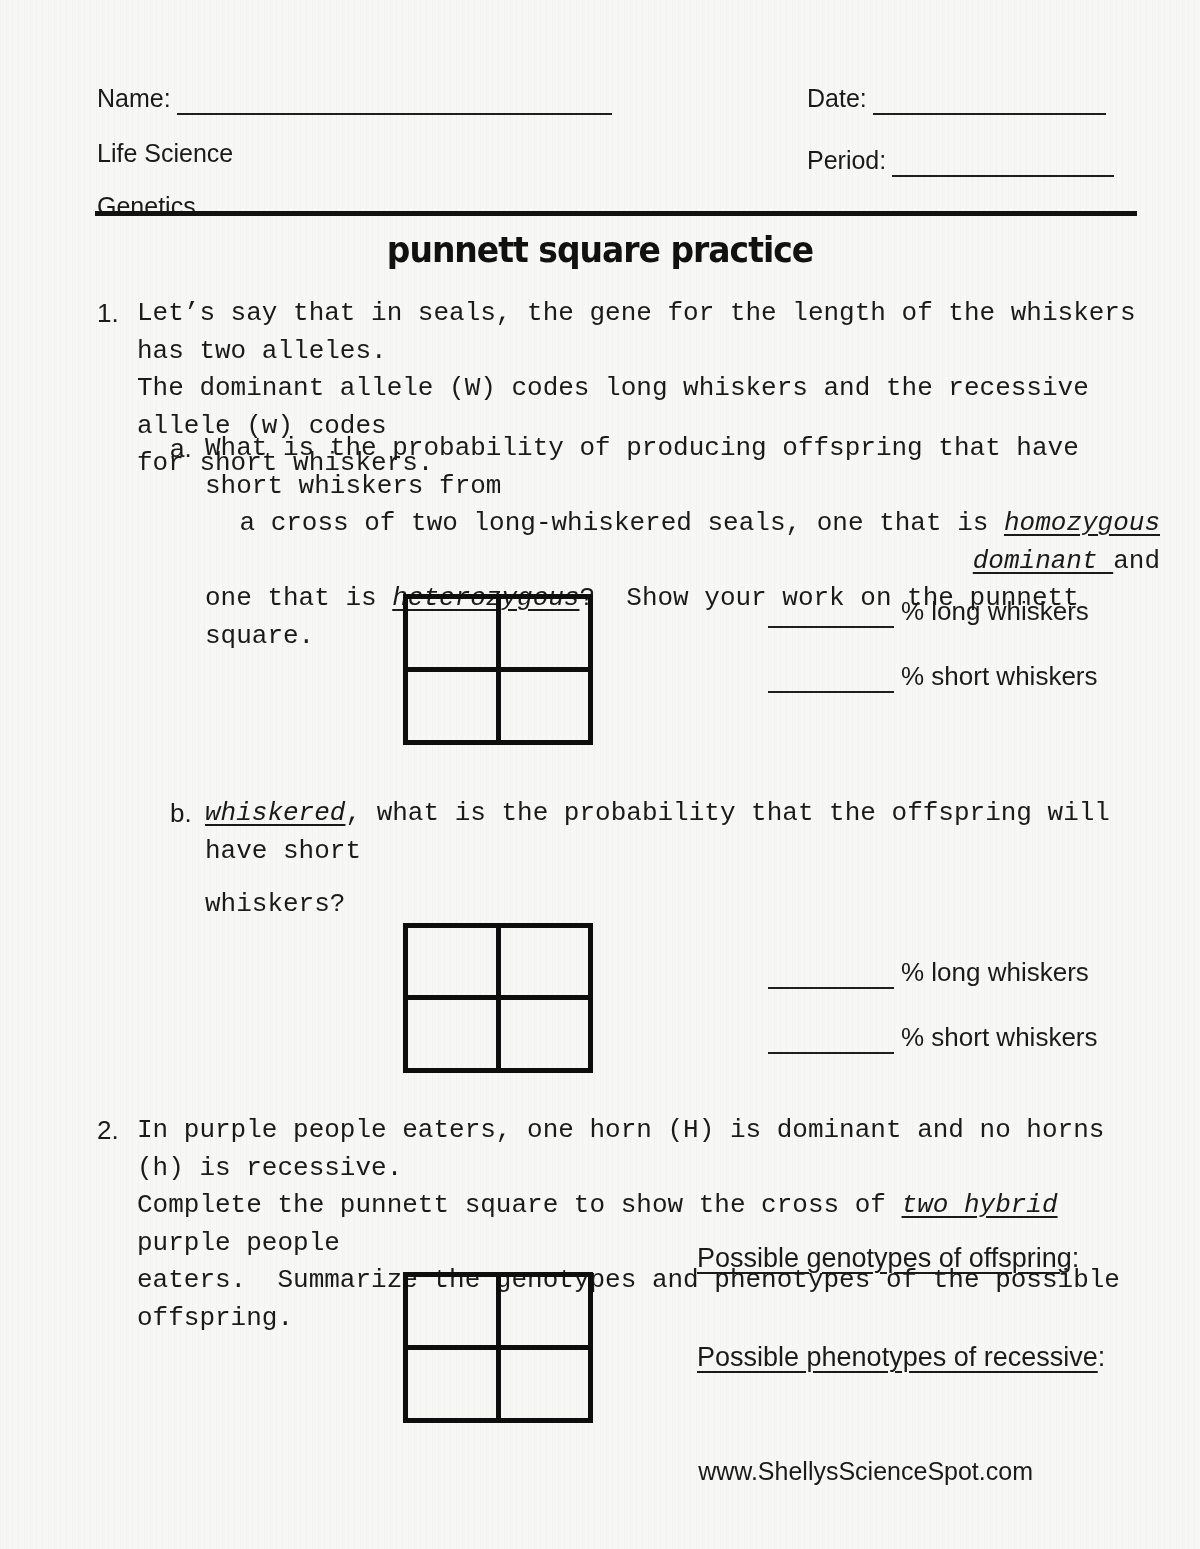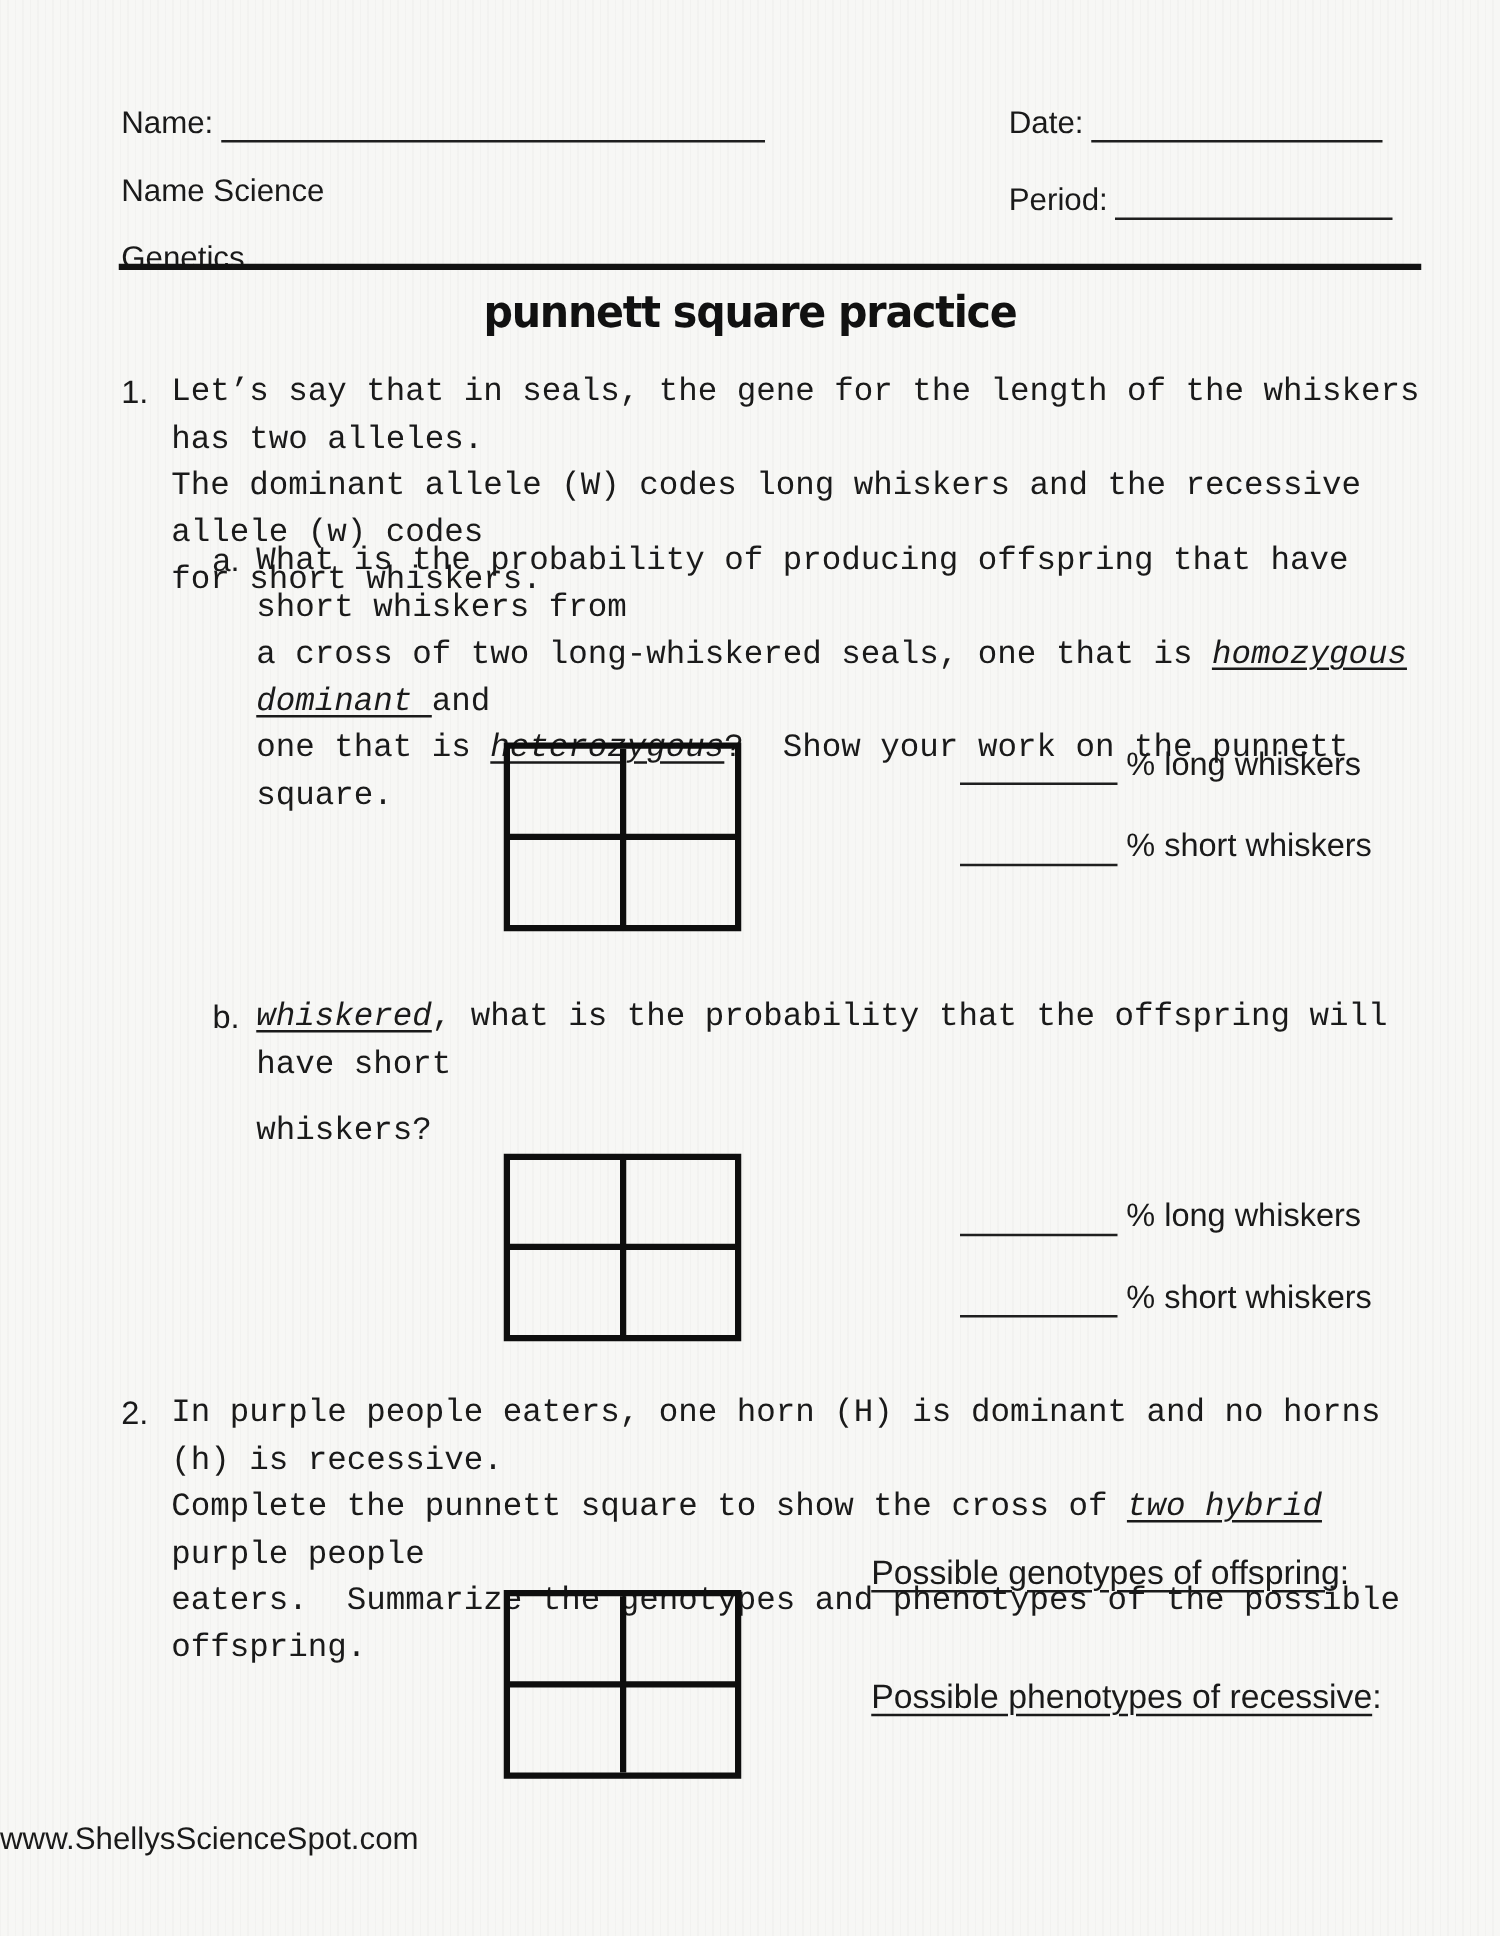--- a/index.html
+++ b/index.html
@@ -34,34 +34,34 @@
   .psq { position:absolute; width:190px; height:151px; box-sizing:border-box; border:5px solid #0e0e0e; }
   .psq-v { position:absolute; top:0; bottom:0; left:50%; width:5px; margin-left:-2px; background:#0e0e0e; }
   .psq-h { position:absolute; left:0; right:0; top:50%; height:5px; margin-top:-3px; background:#0e0e0e; }
   .prow { position:absolute; left:768px; font-size:26px; white-space:nowrap; }
   .prow .blank2 {
     display:inline-block; width:126px; height:20px; border-bottom:2px solid #1f1f1f;
     vertical-align:-8px; margin-right:7px;
   }
   .offlabel { position:absolute; left:697px; font-size:27px; white-space:nowrap; }
   .ul { text-decoration:underline; text-decoration-thickness:2px; text-underline-offset:5px;text-align:center; }
-  .footer { position:absolute; left:0; width:1018px; text-align:left; font-size:25px; }
+  .footer { position:absolute; left:0; width:1018px; text-align:right; font-size:25px;padding-left:15px; }
 </style>
 </head>
 <body>
 
 <div class="page">
 
   <div class="abs hdr-row" style="left:97px; top:84px;">
     <span>Name:</span><span class="blank" style="width:435px;"></span>
   </div>
   <div class="abs hdr-row" style="left:807px; top:84px;">
     <span>Date:</span><span class="blank" style="width:233px;"></span>
   </div>
-  <div class="abs hdr-row" style="left:97px; top:139px;">Name Science</div>
+  <div class="abs hdr-row" style="left:97px; top:139px;">Life Science</div>
   <div class="abs hdr-row" style="left:807px; top:146px;">
     <span>Period:</span><span class="blank" style="width:222px;"></span>
   </div>
   <div class="abs hdr-row" style="left:97px; top:192px;">Genetics</div>
 
   <div class="rule" style="left:95px; top:211px; width:1042px; height:5px;"></div>
 
   <div class="title" style="top:230px;">punnett square practice</div>
 
   <div class="qrow" style="left:97px; top:295px; width:1060px;">
@@ -70,21 +70,21 @@
       <span style="display:block;"><span>Let’s say that in seals, the gene for the length of the whiskers has two alleles.</span></span>
       <span style="display:block;"><span>The dominant allele (W) codes long whiskers and the recessive allele (w) codes</span></span>
       <span style="display:block;"><span>for short whiskers.</span></span>
     </span>
   </div>
 
   <div class="qrow" style="left:170px; top:430px; width:990px;">
     <span class="qnum w35">a.</span>
     <span class="qlines">
       <span style="display:block;"><span>What is the probability of producing offspring that have short whiskers from</span></span>
-      <span style="display:block;"><span>a cross of two long-whiskered seals, one that is </span><span class="iu">homozygous dominant </span><span>and</span></span>
+      <span style="display:block;text-align:right;"><span>a cross of two long-whiskered seals, one that is </span><span class="iu">homozygous dominant </span><span>and</span></span>
       <span style="display:block;"><span>one that is </span><span class="iu">heterozygous</span><span>?&nbsp; Show your work on the punnett square.</span></span>
     </span>
   </div>
 
   <div class="psq" style="left:403px; top:594px;">
     <div class="psq-v"></div>
     <div class="psq-h"></div>
   </div>
 
   <div class="prow" style="top:596px;">

